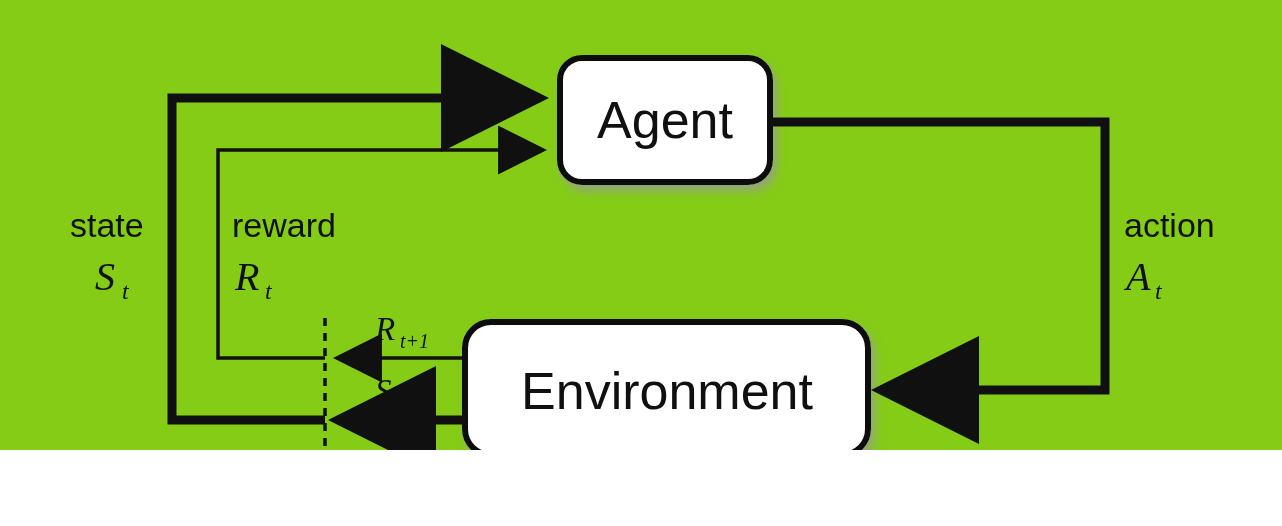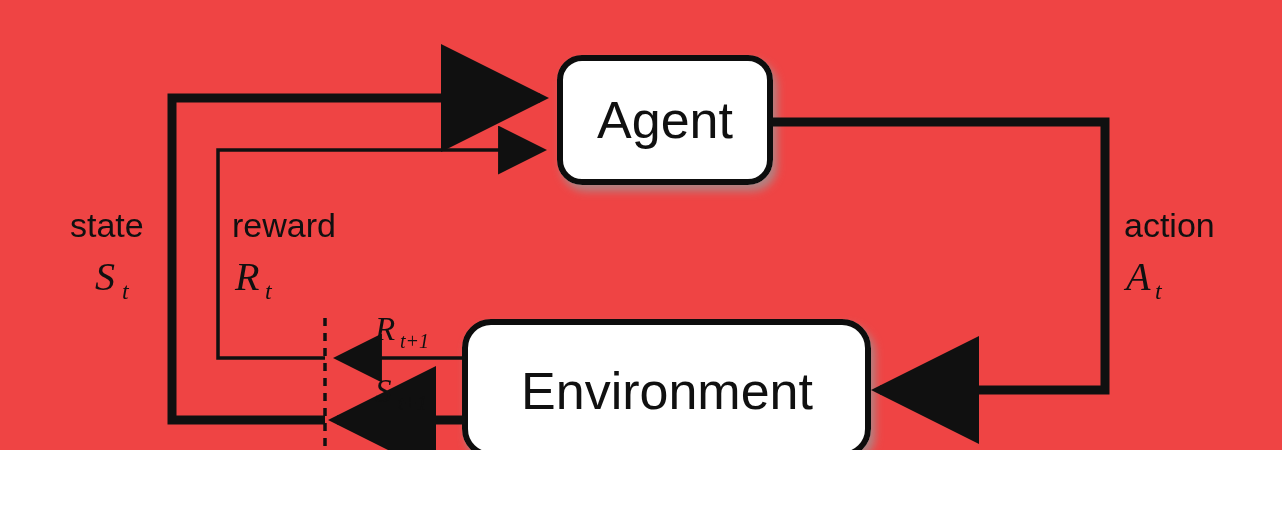--- a/index.html
+++ b/index.html
@@ -8,21 +8,21 @@
     padding: 0;
     background: #ffffff;
   }
   body {
     font-family: "Liberation Sans", sans-serif;
   }
   #canvas {
     position: relative;
     width: 1282px;
     height: 450px;
-    background: #ef4444;
+    background: #84cc16;
     overflow: hidden;
   }
   #canvas svg {
     position: absolute;
     top: 0;
     left: 0;
     width: 1282px;
     height: 526px;
   }
   .box-label {

